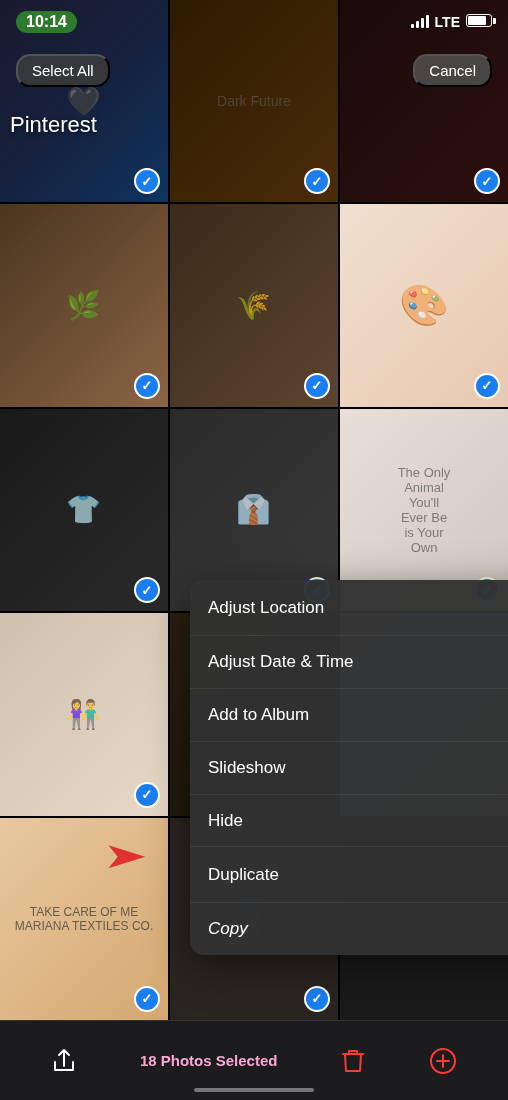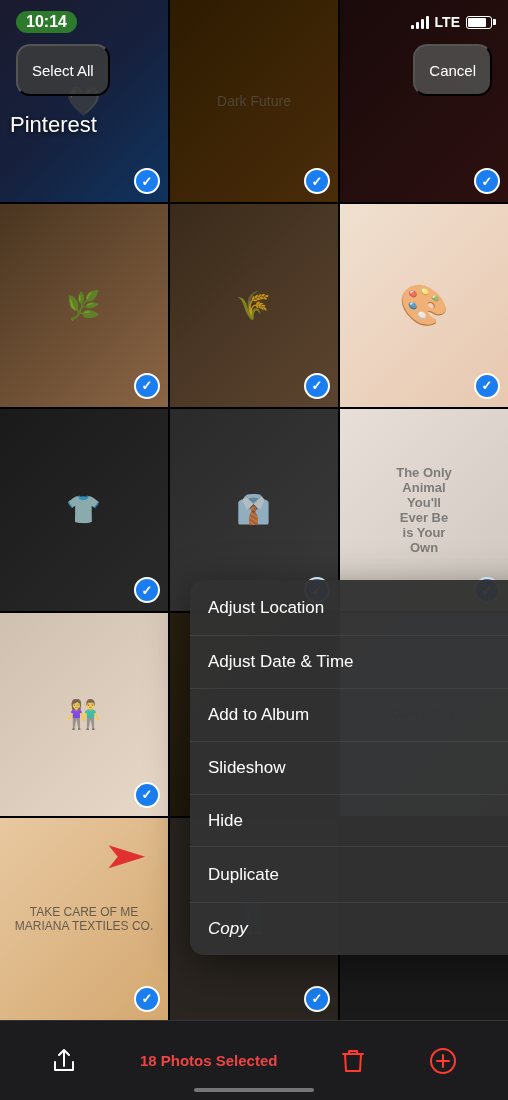--- a/index.html
+++ b/index.html
@@ -26,21 +26,20 @@
     .status-time {
       background: #2d7a2d;
       color: #fff;
       font-size: 16px;
       font-weight: 600;
       border-radius: 12px;
       padding: 2px 10px;
     }
     .status-right {
       display: flex;
-      align-items: center;
       gap: 6px;
       color: #fff;
       font-size: 14px;
       font-weight: 600;
     }
     .signal-bars {
       display: flex;
       align-items: flex-end;
       gap: 2px;
       height: 14px;
@@ -77,20 +76,21 @@
       background: #fff;
       border-radius: 1px;
     }
 
     
     .nav-bar {
       position: absolute;
       top: 44px; left: 0; right: 0;
       height: 52px;
       display: flex;
+      align-items: center;
       justify-content: space-between;
       padding: 0 16px;
       z-index: 100;
       gap: 8px;
     }
     .nav-select-all {
       background: rgba(60,60,60,0.85);
       color: #fff;
       border-radius: 14px;
       padding: 6px 14px;
@@ -220,21 +220,21 @@
     }
     .toolbar-btn {
       color: #fff;
       font-size: 24px;
       display: flex;
       flex-direction: column;
       align-items: center;
       cursor: pointer;
     }
     .toolbar-center {
-      color: #ef4444;
+      color: #f9a8d4;
       font-size: 15px;
       font-weight: 600;
     }
     .toolbar-btn-red {
       color: #ff3b30;
     }
     .toolbar-btn-red-up {
       color: #ff3b30;
       font-size: 28px;
     }
@@ -331,21 +331,21 @@
 
   <div class="photo-cell cell-7">
     <div class="photo-content">👕</div>
     <div class="check-circle"></div>
   </div>
   <div class="photo-cell cell-8">
     <div class="photo-content">👔</div>
     <div class="check-circle"></div>
   </div>
   <div class="photo-cell cell-9">
-    <div class="photo-content" style="font-size:13px;color:#555;text-align:center;padding:4px;font-weight:bold;">The Only<br>Animal<br>You'll<br>Ever Be<br>is Your<br>Own</div>
+    <div class="photo-content" style="font-size:13px;color:#555;text-align:center;padding:4px;">The Only<br>Animal<br>You'll<br>Ever Be<br>is Your<br>Own</div>
     <div class="check-circle"></div>
   </div>
 
   <div class="photo-cell cell-10">
     <div class="photo-content">👫</div>
     <div class="check-circle"></div>
   </div>
   <div class="photo-cell cell-11" style="background:linear-gradient(135deg,#2a2010,#1a1508)">
     <div class="photo-content" style="color:#888;font-size:14px;text-align:center;">Palm Angels</div>
   </div>

